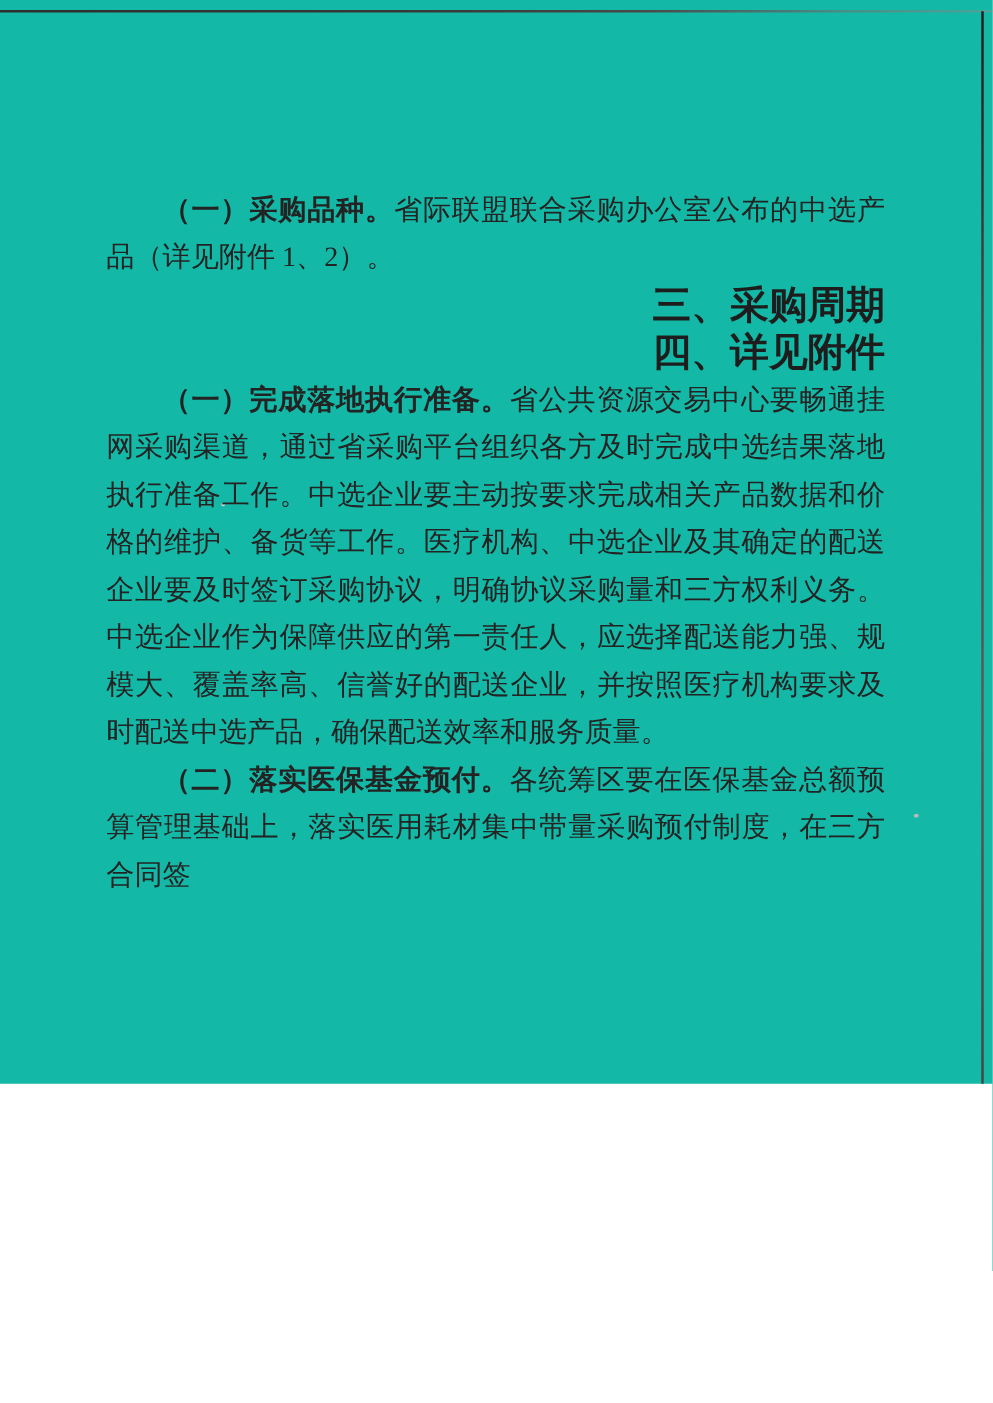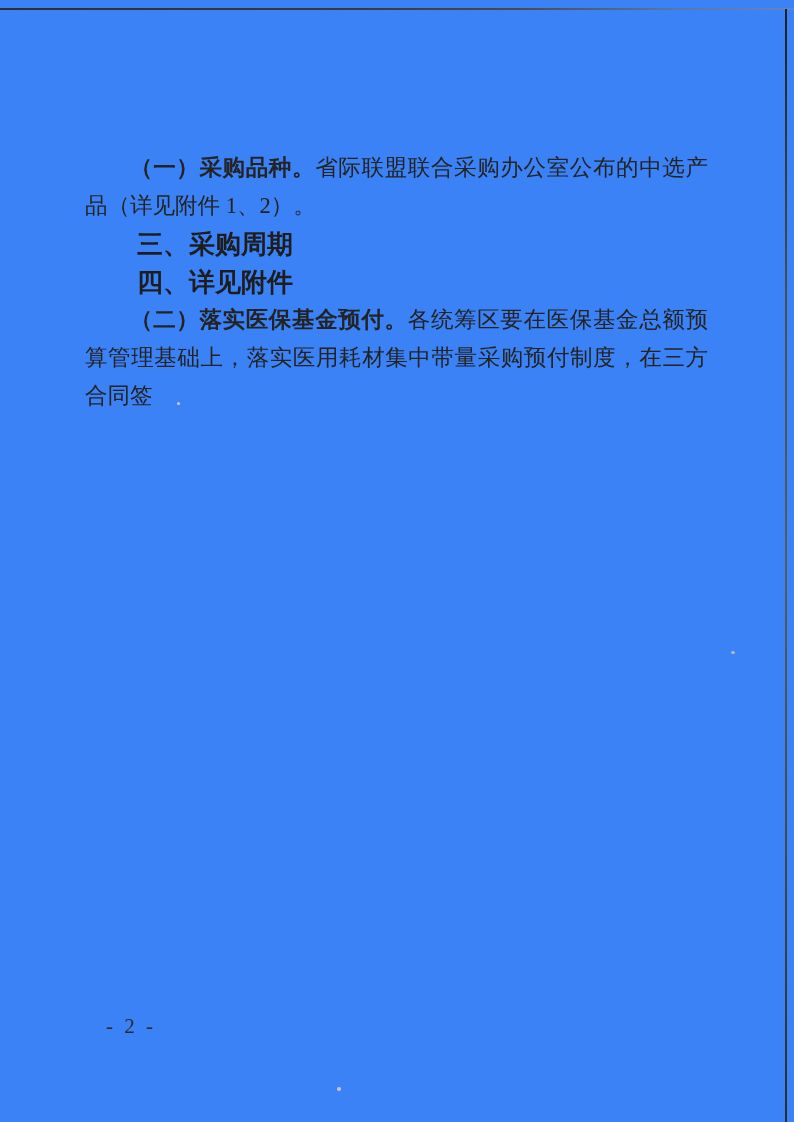--- a/index.html
+++ b/index.html
@@ -7,22 +7,22 @@
     padding: 0;
   }
   body {
     width: 794px;
     height: 1122px;
     background: #ffffff;
   }
   .sheet {
     position: relative;
     width: 794px;
-    height: 1122px;
-    background: #3b82f6;
+    height: 867px;
+    background: #14b8a6;
     overflow: hidden;
     color: #222222;
   }
   
   .edge-top {
     position: absolute;
     left: 0;
     top: 8px;
     width: 794px;
     height: 2px;
@@ -65,23 +65,23 @@
     text-justify: inter-character;
   }
   .para .lead {
     font-weight: 700;
   }
   .heading {
     margin: 0;
     text-indent: 2em;
     font-family: "Liberation Sans", "DejaVu Sans", sans-serif;
     font-weight: 700;
-    font-size: 26px;
+    font-size: 31px;
     line-height: 38px;
-    text-align: left;
+    text-align: right;
     color: #1d1d1d;
   }
   .page-number {
     position: absolute;
     left: 106px;
     top: 1014px;
     font-family: "Liberation Serif", "DejaVu Serif", serif;
     font-size: 21px;
     letter-spacing: 3px;
     color: #2a2a2a;
@@ -101,20 +101,21 @@
   <main class="content">
 
     <p class="para"><span class="lead">（一）采购品种。</span><span>省际联盟联合采购办公室公布的中选产品（详见附件 1、2）。</span></p>
 
 
     <h2 class="heading">三、采购周期</h2>
 
 
     <h2 class="heading">四、详见附件</h2>
 
+    <p class="para"><span class="lead">（一）完成落地执行准备。</span><span>省公共资源交易中心要畅通挂网采购渠道，通过省采购平台组织各方及时完成中选结果落地执行准备工作。中选企业要主动按要求完成相关产品数据和价格的维护、备货等工作。医疗机构、中选企业及其确定的配送企业要及时签订采购协议，明确协议采购量和三方权利义务。中选企业作为保障供应的第一责任人，应选择配送能力强、规模大、覆盖率高、信誉好的配送企业，并按照医疗机构要求及时配送中选产品，确保配送效率和服务质量。</span></p>
 
     <p class="para"><span class="lead">（二）落实医保基金预付。</span><span>各统筹区要在医保基金总额预算管理基础上，落实医用耗材集中带量采购预付制度，在三方合同签</span></p>
 
   </main>
 
   <div class="page-number">- 2 -</div>
 
 </div>
 
 </body></html>

